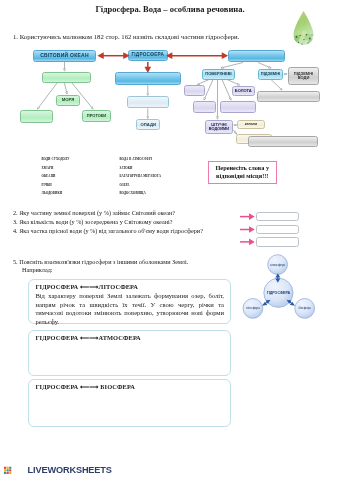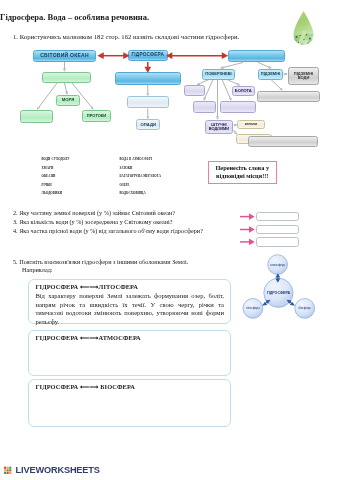--- a/index.html
+++ b/index.html
@@ -2,21 +2,21 @@
 <html><head>
 <meta charset="utf-8">
 <style>
   html,body{margin:0;padding:0;}
   body{width:340px;height:480px;background:#fff;overflow:hidden;
        font-family:"Liberation Serif",serif;color:#1a1a1a;}
   .page{position:relative;width:340px;height:480px;}
   .abs{position:absolute;}
 
   
-  #title{left:0;right:0;top:12px;font-weight:bold;font-size:8.5px;letter-spacing:0px;}
+  #title{left:0;right:0;top:4px;text-align:center;font-weight:bold;font-size:8.5px;letter-spacing:0px;}
   #q1{left:13px;top:33px;font-size:6.7px;}
 
   
   .node{position:absolute;display:flex;align-items:center;justify-content:center;
         text-align:center;box-sizing:border-box;border-radius:2.5px;
         font-family:"Liberation Sans",sans-serif;font-weight:bold;line-height:1.05;}
   .blue{background:linear-gradient(180deg,#b0dff3 0%,#73c5ea 48%,#58b8e4 75%,#9cd6ef 100%);
         border:0.55px solid #56a8d3;color:#0e3a57;}
   .cyan{background:linear-gradient(180deg,#cdeef8 0%,#a6e0f4 60%,#c9ecf8 100%);
         border:0.6px solid #66b6d4;color:#14384d;}
@@ -43,21 +43,21 @@
   .qline{position:absolute;left:13px;font-size:6.2px;}
   .ansbox{position:absolute;width:43px;height:9.4px;border:1px solid #b9c3c9;border-radius:2.6px;background:#fff;box-sizing:border-box;padding:0;font-size:5px;font-family:"Liberation Sans",sans-serif;}
 
   
   .bigbox{position:absolute;left:28px;width:203px;border:1px solid #bfe0e8;border-radius:6px;
           box-sizing:border-box;background:#fff;}
   .bigbox .hdr{font-family:"Liberation Serif",serif;font-weight:bold;font-size:6.4px;letter-spacing:.1px;}
   .bigbox p{margin:0;font-size:6.55px;line-height:8.5px;text-align:justify;}
 
   
-  #lw{position:absolute;left:4px;top:466px;display:flex;align-items:center;gap:3px;justify-content:flex-end;}
+  #lw{position:absolute;left:4px;top:466px;display:flex;align-items:center;gap:15px;justify-content:flex-end;}
   #lwtext{font-family:"Liberation Sans",sans-serif;font-weight:bold;font-size:9.2px;color:#2c3e6b;letter-spacing:-0.15px;line-height:9px;}
 </style>
 </head>
 <body>
 
 <div class="page">
   <div class="abs" id="title">Гідросфера. Вода – особлива речовина.</div>
   <div class="abs" id="q1">1. Користуючись малюнком 182 стор. 162 назвіть складові частини гідросфери.</div>
 
   <svg class="abs" style="left:291px;top:10px;" width="25" height="36" viewBox="0 0 25 36">

